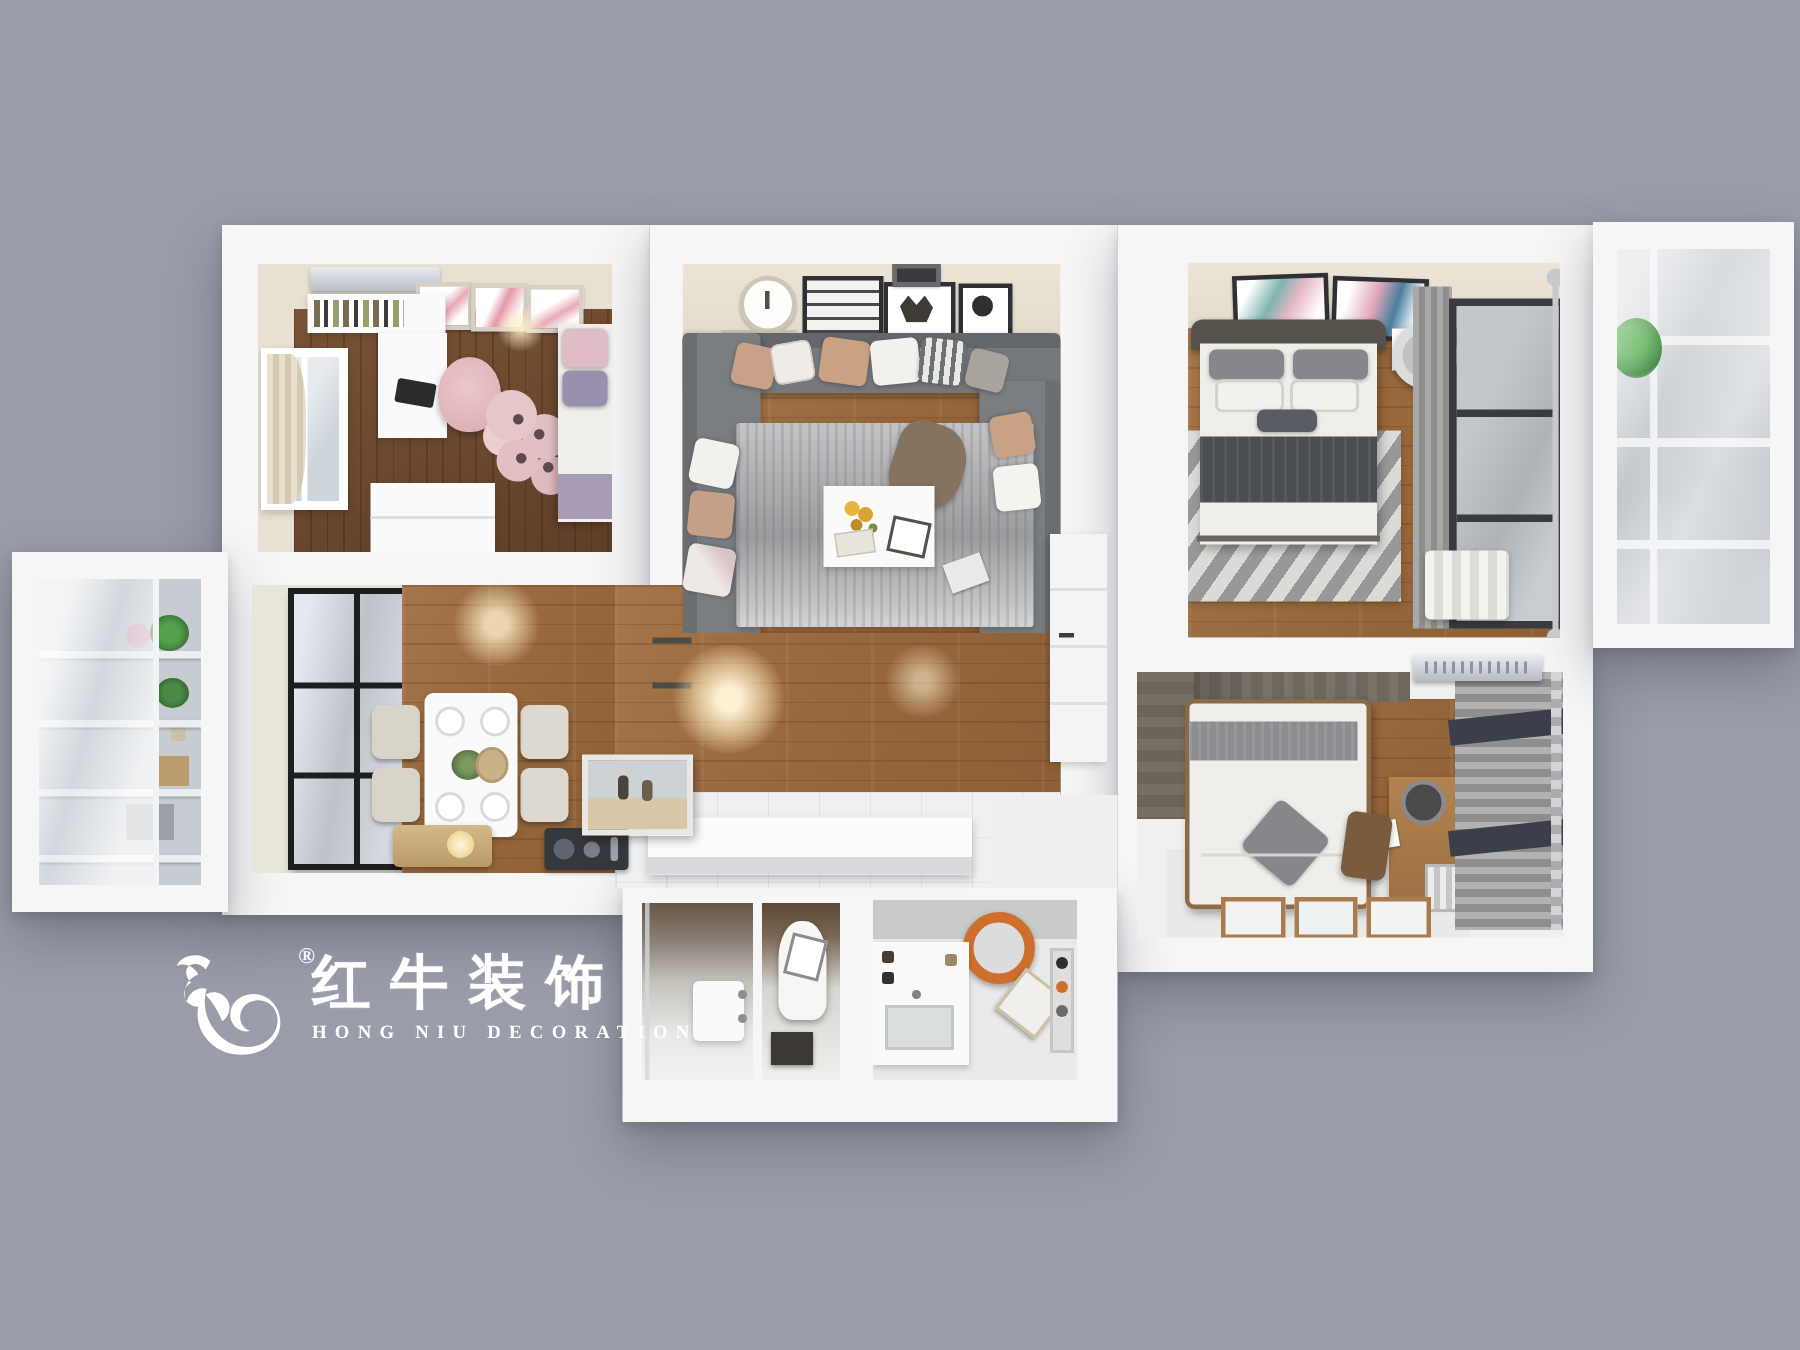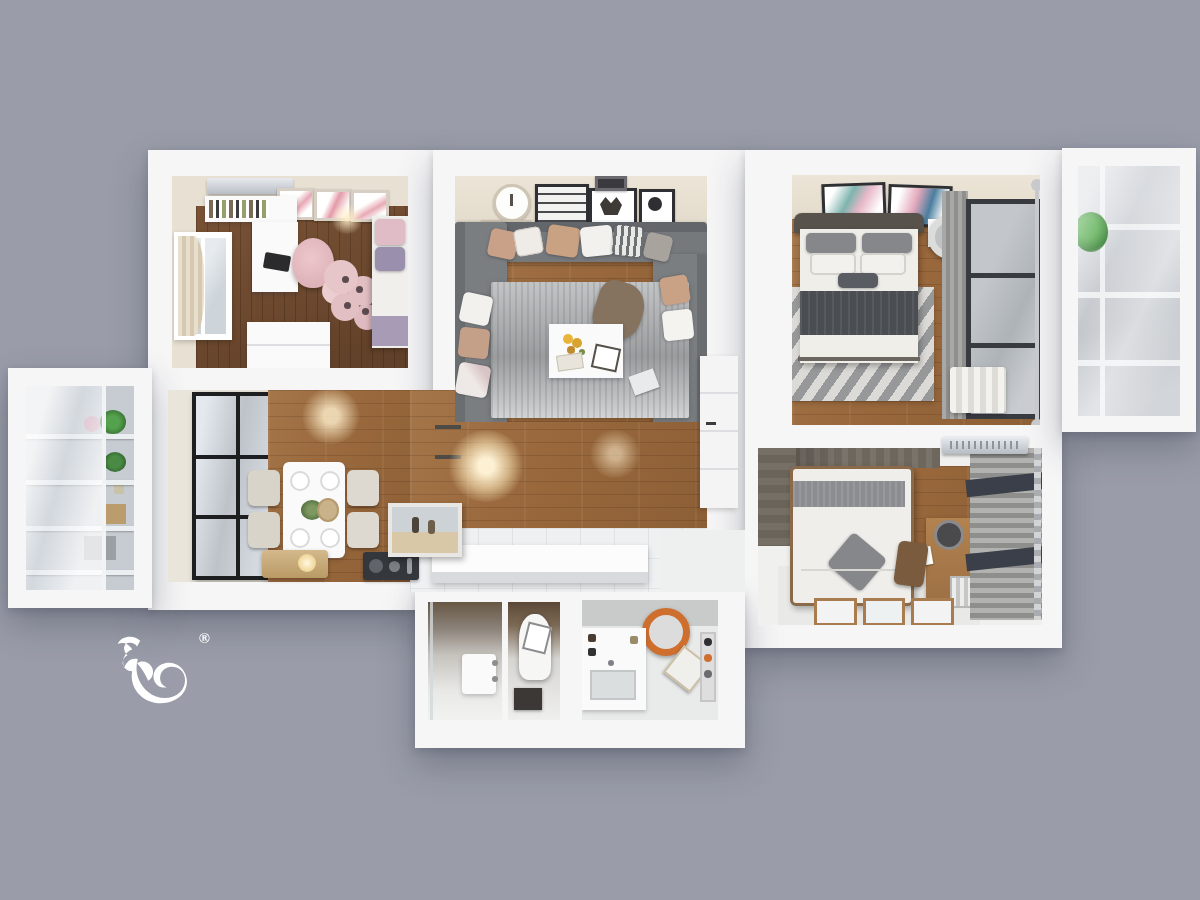--- a/index.html
+++ b/index.html
@@ -286,15 +286,19 @@
   <div class="glow" style="left:588px;top:430px;width:54px;height:48px;background:radial-gradient(circle,rgba(255,242,210,.55) 15%,rgba(255,236,190,0) 70%);"></div>
 
   <div class="watermark" style="left:112px;top:636px;">
     <div class="abs" style="position:relative;width:82px;height:72px;">
       <svg width="82" height="72" viewBox="0 0 100 90">
         <path fill="#ffffff" d="M34,6 C26,-2 10,0 6,10 C13,7 20,10 24,17 C15,20 10,30 14,40 C17,31 24,27 31,29 C27,42 30,58 44,70 C56,80 74,80 84,70 C92,62 92,48 84,42 C76,36 64,38 60,47 C57,54 60,62 67,64 C61,66 53,62 51,54 C49,45 55,36 65,34 C78,31 90,40 92,53 C95,70 80,84 60,84 C36,84 20,64 24,44 C18,44 13,40 12,34 C12,30 14,26 18,24 C14,20 12,14 16,10 C20,7 27,8 30,13 C32,10 33,8 34,6 Z"></path>
         <path fill="#ffffff" d="M30,34 C36,30 44,32 48,38 C52,44 50,52 44,56 C40,47 36,40 30,34 Z"></path>
       </svg>
       <span class="wm-r">®</span>
     </div>
+    <div style="margin-left:14px;">
+      <div class="wm-cn">红牛装饰</div>
+      <div class="wm-en">HONG NIU DECORATION</div>
+    </div>
   </div>
 
 </div>
 
 </body></html>

